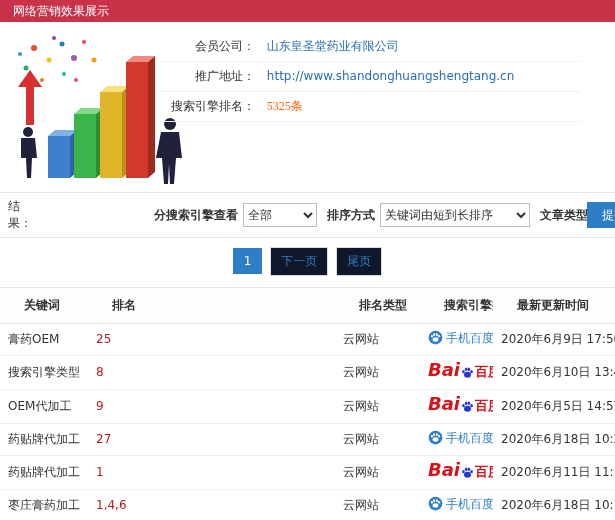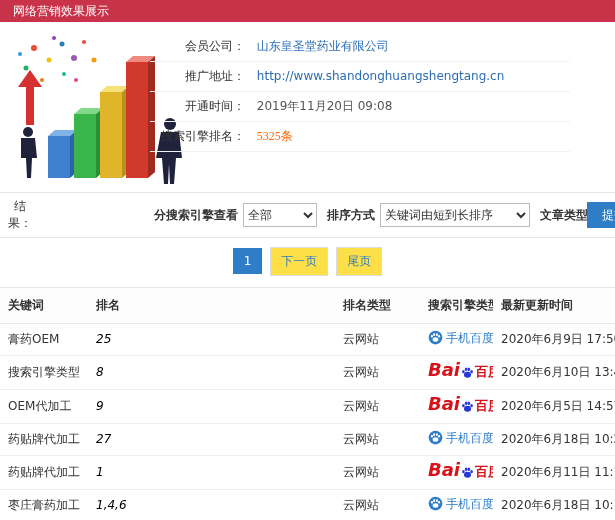--- a/index.html
+++ b/index.html
@@ -16,73 +16,73 @@
   
   .titlebar {
     height: 22px; line-height: 22px;
     background: #c8334a; color: #fff;
     padding-left: 13px; font-size: 12px;
   }
 
   
   .top-section { height: 170px; position: relative; }
   .illustration { position: absolute; left: 4px; top: 8px; width: 185px; height: 155px; }
-  .info-panel { position: absolute; left: 150px; top: 10px; width: 420px; }
+  .info-panel { position: absolute; left: 160px; top: 10px; width: 420px; }
   .info-row { height: 29px; line-height: 29px; border-bottom: 1px solid #f2f2f2; white-space: nowrap; }
   .info-label { display: inline-block; width: 95px; text-align: right; color: #333; }
   .info-value { margin-left: 8px; color: #555; text-decoration: none; }
   .info-value.link { color: #2a6db5; }
   .info-value.highlight { color: #ff6600; font-family: Liberation Serif, serif; }
 
   
   .filter-bar {
     height: 44px; display: flex; align-items: center;
     border-top: 1px solid #e6e6e6; border-bottom: 1px solid #e6e6e6;
     padding-left: 8px; position: relative;
   }
-  .result-label { color: #333; text-align: center; }
+  .result-label { color: #333; }
   .filter-group { display: flex; align-items: center; margin-left: 122px; }
   .f-label { font-weight: bold; color: #333; margin: 0 5px 0 10px; white-space: nowrap; }
   .f-select {
     height: 24px; border: 1px solid #bbb; background: #fff;
     font-size: 12px; color: #333; font-family: inherit;
   }
   .sel-engine { width: 74px; }
   .sel-sort { width: 150px; }
   .sel-article { width: 64px; }
   .submit-btn {
     position: absolute; right: -26px; top: 9px;
     width: 54px; height: 26px;
     background: #2d7dc7; color: #fff; border: none;
     font-size: 12px; font-family: inherit; cursor: pointer;
   }
 
   
   .pagination { text-align: center; padding: 9px 0 11px; }
   .page-btn {
     display: inline-block; padding: 5px 10px; margin: 0 2px;
-    border: 1px solid #ddd; background: #fde047; color: #2d7dc7;
+    border: 1px solid #ddd; background: #0f172a; color: #2d7dc7;
     text-decoration: none; font-size: 12px;
   }
   .page-btn.current { background: #2d7dc7; border-color: #2d7dc7; color: #fff; }
 
   
   .result-table { width: 100%; border-collapse: collapse; table-layout: fixed; }
   .result-table th {
     text-align: left; font-weight: bold; color: #333; font-size: 12px;
-    padding: 9px 8px; background: #fdfdfd;
+    padding: 9px 24px; background: #fdfdfd;
     border-top: 1px solid #e8e8e8; border-bottom: 1px solid #e8e8e8;
     white-space: nowrap; overflow: hidden;
   }
   .result-table td {
     padding: 6px 8px; font-size: 12px; color: #333;
     border-bottom: 1px solid #efefef; line-height: 15px;
     white-space: nowrap; overflow: hidden;
   }
-  .rank-link { color: #000000; text-decoration: none; font-style: italic; }
+  .rank-link { color: #b91c1c; text-decoration: none; }
   .mobile-icon, .paw-icon { display: inline-block; vertical-align: -3px; margin-right: 3px; }
   .paw-icon { margin: 0 1px; }
   .paw-icon svg ellipse { fill: #2636d9; }
   .mobile-label { color: #2d7dc7; }
   .baidu-latin { color: #d8121a; font-weight: bold; font-style: italic; font-size: 18px; }
   .baidu-cn { color: #d8121a; font-weight: bold; font-size: 13px; }
 </style>
 </head>
 <body>
 
@@ -142,24 +142,20 @@
     </div>
 
     <div class="info-panel">
       <div class="info-row">
         <span class="info-label">会员公司：</span>
         <a href="#" class="info-value link">山东皇圣堂药业有限公司</a>
       </div>
       <div class="info-row">
         <span class="info-label">推广地址：</span>
         <a href="#" class="info-value link">http://www.shandonghuangshengtang.cn</a>
-      </div>
-      <div class="info-row">
-        <span class="info-label">开通时间：</span>
-        <span class="info-value">2019年11月20日 09:08</span>
       </div>
       <div class="info-row">
         <span class="info-label">搜索引擎排名：</span>
         <span class="info-value highlight">5325条</span>
       </div>
     </div>
   </div>
 
   <div class="filter-bar">
     <span class="result-label">结果：</span>

